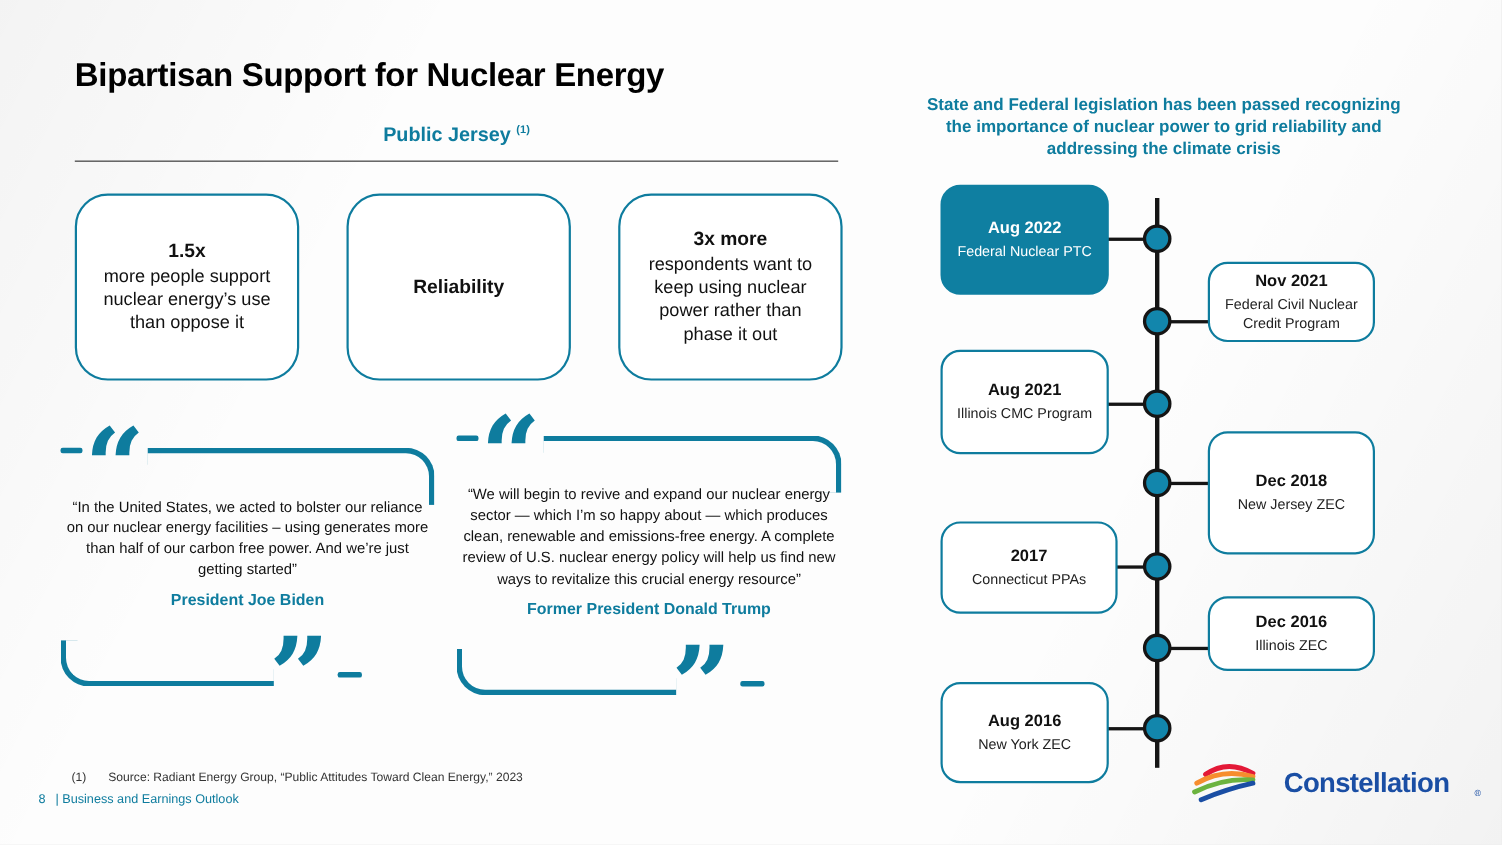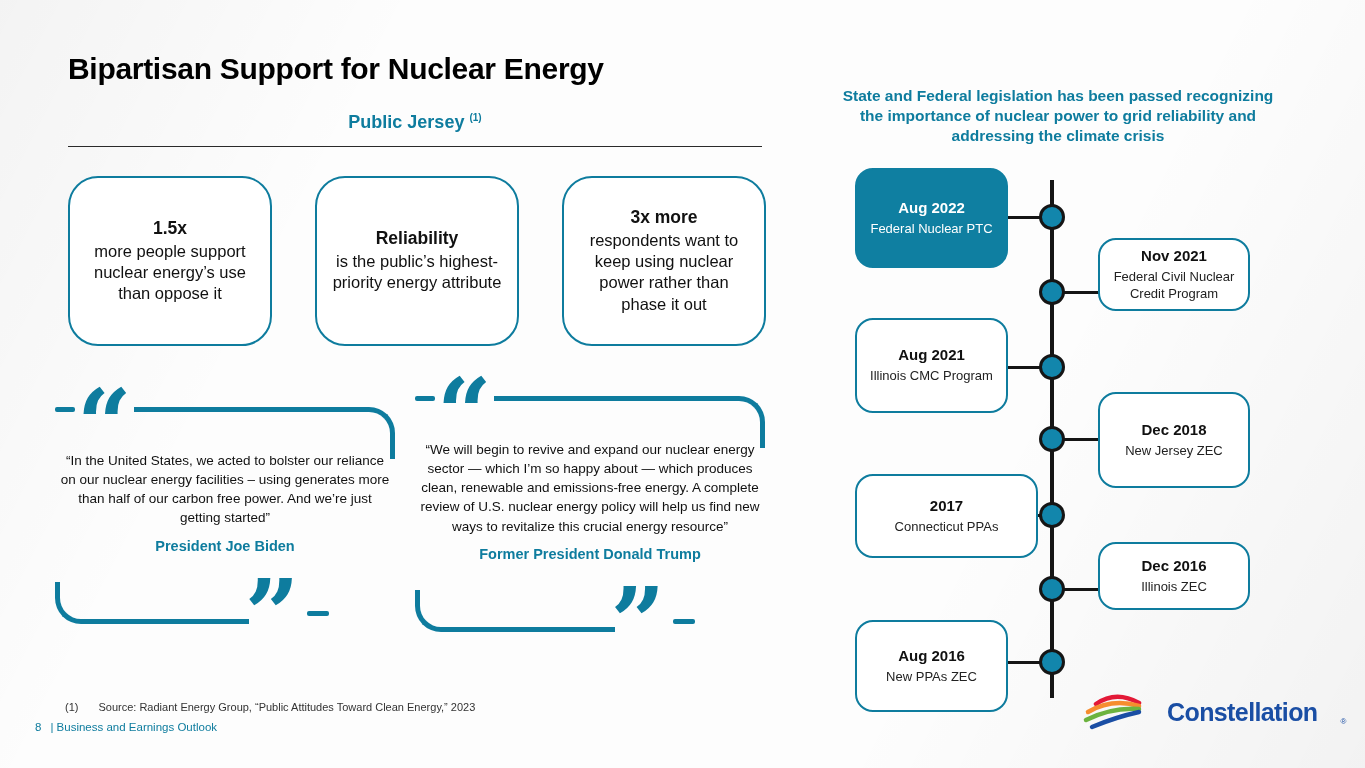--- a/index.html
+++ b/index.html
@@ -67,22 +67,22 @@
     display:flex;flex-direction:column;justify-content:center;align-items:center;text-align:center;
     padding:6px 10px;
   }
   .tl-date{font-weight:bold;font-size:15px;color:#111;}
   .tl-label{font-size:13px;color:#222;margin-top:5px;line-height:1.25;}
   .tl-box.filled{background:var(--teal-fill);border-color:var(--teal-fill);}
   .tl-box.filled .tl-date,.tl-box.filled .tl-label{color:#fff;}
   .tlb0{left:855px;top:168px;width:153px;height:100px;}
   .tlb1{left:1098px;top:238px;width:152px;height:73px;}
   .tlb2{left:855px;top:318px;width:153px;height:95px;}
-  .tlb3{left:1098px;top:392px;width:152px;height:96px;}
-  .tlb4{left:855px;top:474px;width:183px;height:84px;}
+  .tlb3{left:1098px;top:392px;width:152px;height:112px;}
+  .tlb4{left:855px;top:474px;width:161px;height:84px;}
   .tlb5{left:1098px;top:542px;width:152px;height:68px;}
   .tlb6{left:855px;top:620px;width:153px;height:92px;}
   
   .logo{position:absolute;left:1082px;top:694px;display:flex;align-items:center;gap:23px;}
   .wordmark{font-size:25px;font-weight:bold;color:var(--logo-blue);letter-spacing:-0.6px;}
   .regmark{font-size:8px;color:var(--logo-blue);align-self:flex-end;margin-bottom:4px;}
 </style>
 </head>
 <body>
 
@@ -95,21 +95,20 @@
   </div>
   <div class="section-rule"></div>
 
   <div class="stats-row">
     <div class="stat-box">
       <div class="stat-head">1.5x</div>
       <div class="stat-body">more people support nuclear energy’s use than oppose it</div>
     </div>
     <div class="stat-box">
       <div class="stat-head">Reliability</div>
-      <div class="stat-body">is the public’s highest-priority energy attribute</div>
     </div>
     <div class="stat-box">
       <div class="stat-head">3x more</div>
       <div class="stat-body">respondents want to keep using nuclear power rather than phase it out</div>
     </div>
   </div>
 
   <div class="quote-block qb-left">
     <div class="q-open-row">
       <span class="q-dash"></span>
@@ -188,21 +187,21 @@
   <div class="tl-box tlb4">
     <div class="tl-date">2017</div>
     <div class="tl-label">Connecticut PPAs</div>
   </div>
   <div class="tl-box tlb5">
     <div class="tl-date">Dec 2016</div>
     <div class="tl-label">Illinois ZEC</div>
   </div>
   <div class="tl-box tlb6">
     <div class="tl-date">Aug 2016</div>
-    <div class="tl-label">New PPAs ZEC</div>
+    <div class="tl-label">New York ZEC</div>
   </div>
 
   <div class="logo">
     <svg width="62" height="36" viewBox="0 0 62 36">
       <path d="M14 10 Q 34 -4, 57 9" fill="none" stroke="#e31937" stroke-width="4.5" stroke-linecap="round"></path>
       <path d="M6 18 Q 30 4, 57 12" fill="none" stroke="#f68d2e" stroke-width="4.5" stroke-linecap="round"></path>
       <path d="M4 26 Q 30 13, 57 15" fill="none" stroke="#6cb33f" stroke-width="4.5" stroke-linecap="round"></path>
       <path d="M10 33 Q 34 23, 57 18" fill="none" stroke="#1a4ea4" stroke-width="4.5" stroke-linecap="round"></path>
     </svg>
     <span class="wordmark">Constellation</span>

